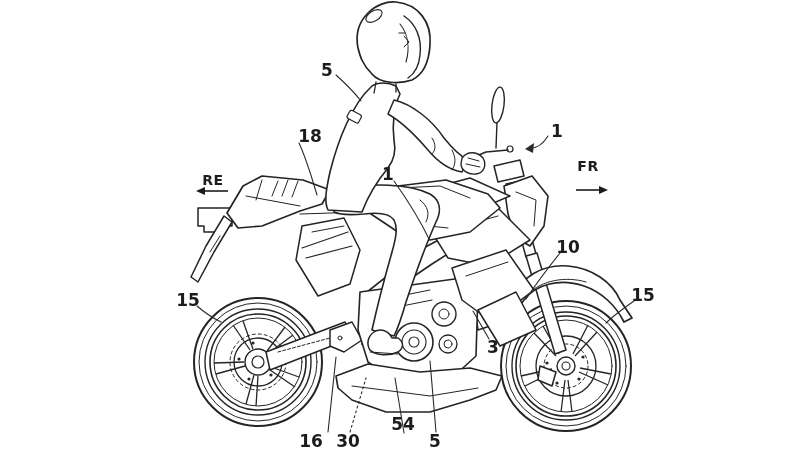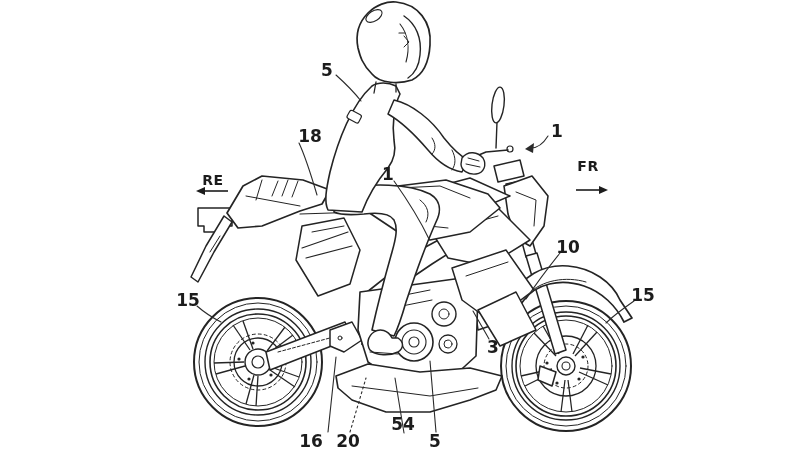--- a/index.html
+++ b/index.html
@@ -211,19 +211,19 @@
 
 <div class="ref" style="left:327px;top:70px">5</div>
 <div class="ref" style="left:310px;top:136px">18</div>
 <div class="ref" style="left:388px;top:174px">1</div>
 <div class="ref" style="left:557px;top:131px">1</div>
 <div class="ref" style="left:568px;top:247px">10</div>
 <div class="ref" style="left:643px;top:295px">15</div>
 <div class="ref" style="left:188px;top:300px">15</div>
 <div class="ref" style="left:493px;top:347px">3</div>
 <div class="ref" style="left:311px;top:441px">16</div>
-<div class="ref" style="left:348px;top:441px">20</div>
+<div class="ref" style="left:348px;top:441px">30</div>
 <div class="ref" style="left:403px;top:424px">54</div>
 <div class="ref" style="left:435px;top:441px">5</div>
 <div class="dir" style="left:213px;top:180px">RE</div>
 <div class="dir" style="left:588px;top:166px">FR</div>
 
 </div>
 
 </body></html>

